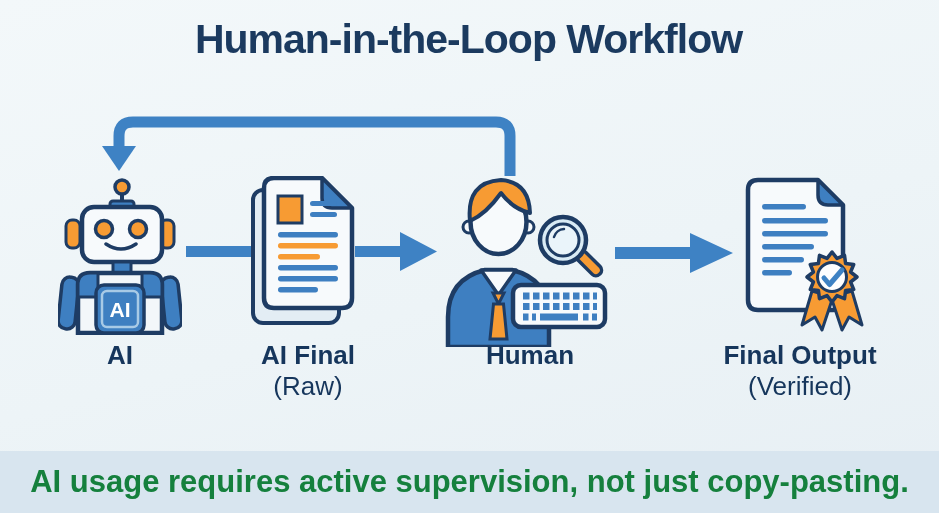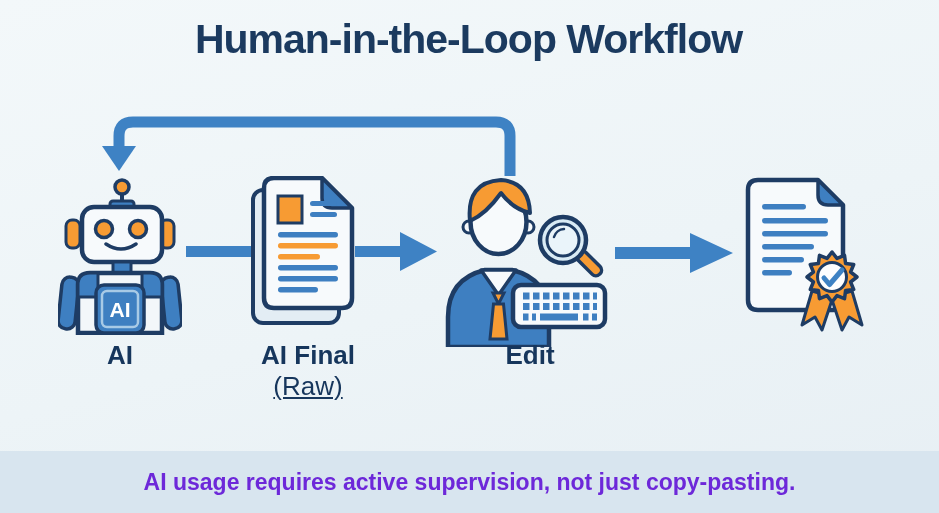--- a/index.html
+++ b/index.html
@@ -11,26 +11,26 @@
   .title{
     position:absolute;top:16px;left:0;width:937px;text-align:center;
     font-size:41px;font-weight:700;letter-spacing:-1px;color:#1b3a5f;margin:0;
   }
   .connectors{position:absolute;left:0;top:0;}
   .icon{position:absolute;}
   .step-label{
     position:absolute;text-align:center;color:#16365c;
     font-size:26px;font-weight:700;line-height:31px;
   }
-  .step-label .sub{font-weight:400;text-decoration:underline;}
+  .step-label .sub{font-weight:400;}
   .footer{
     position:absolute;left:0;bottom:0;width:939px;height:62px;
     background:#d8e5ef;display:flex;align-items:center;justify-content:center;
   }
-  .footer-text{font-size:23px;font-weight:700;color:#6d28d9;}
+  .footer-text{font-size:31px;font-weight:700;color:#15803d;}
 </style>
 </head>
 <body>
 
 <div class="canvas">
 
   <h1 class="title">Human-in-the-Loop Workflow</h1>
 
   <svg class="connectors" width="939" height="513" viewBox="0 0 939 513">
     <g>
@@ -130,20 +130,24 @@
   </div>
 
   <div class="step-label" style="left:60px;top:340px;width:120px;">
     <div>AI</div>
   </div>
   <div class="step-label" style="left:218px;top:340px;width:180px;">
     <div>AI Final</div>
     <div class="sub">(Raw)</div>
   </div>
   <div class="step-label" style="left:390px;top:340px;width:280px;">
-    <div>Edit</div>
+    <div>Human</div>
+  </div>
+  <div class="step-label" style="left:690px;top:340px;width:220px;">
+    <div>Final Output</div>
+    <div class="sub">(Verified)</div>
   </div>
 
   <div class="footer">
     <span class="footer-text">AI usage requires active supervision, not just copy-pasting.</span>
   </div>
 
 </div>
 
 </body></html>

